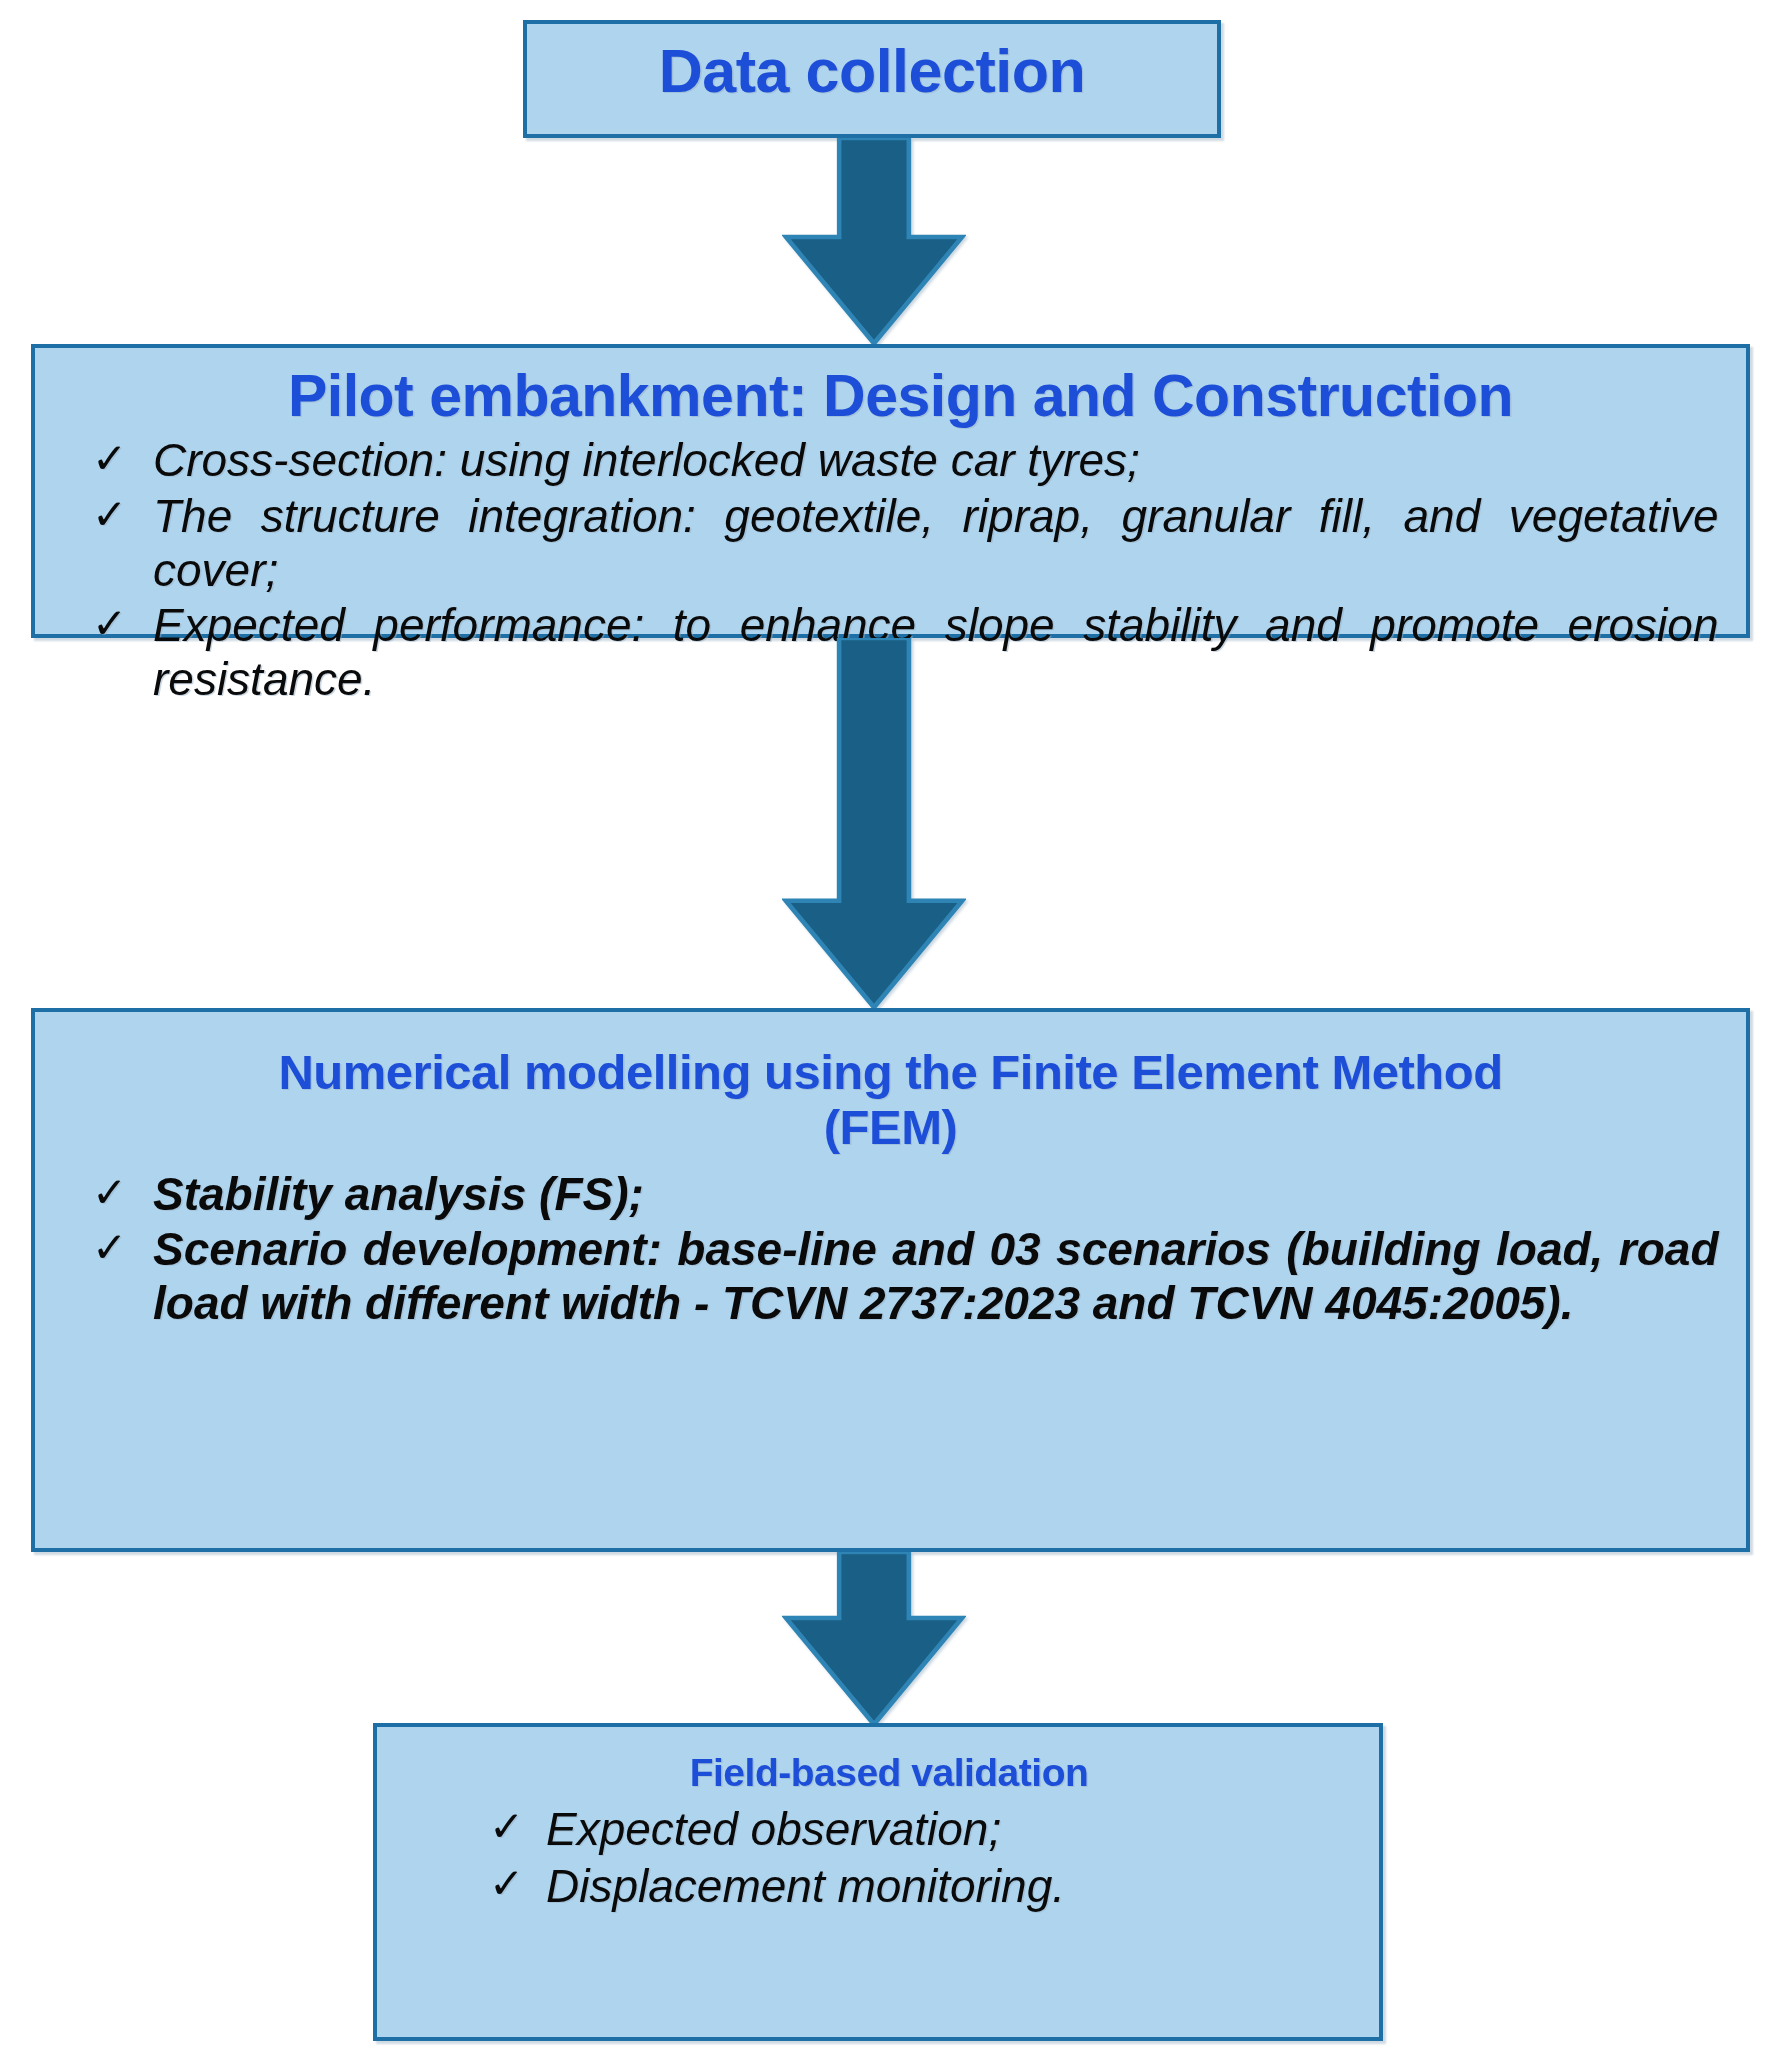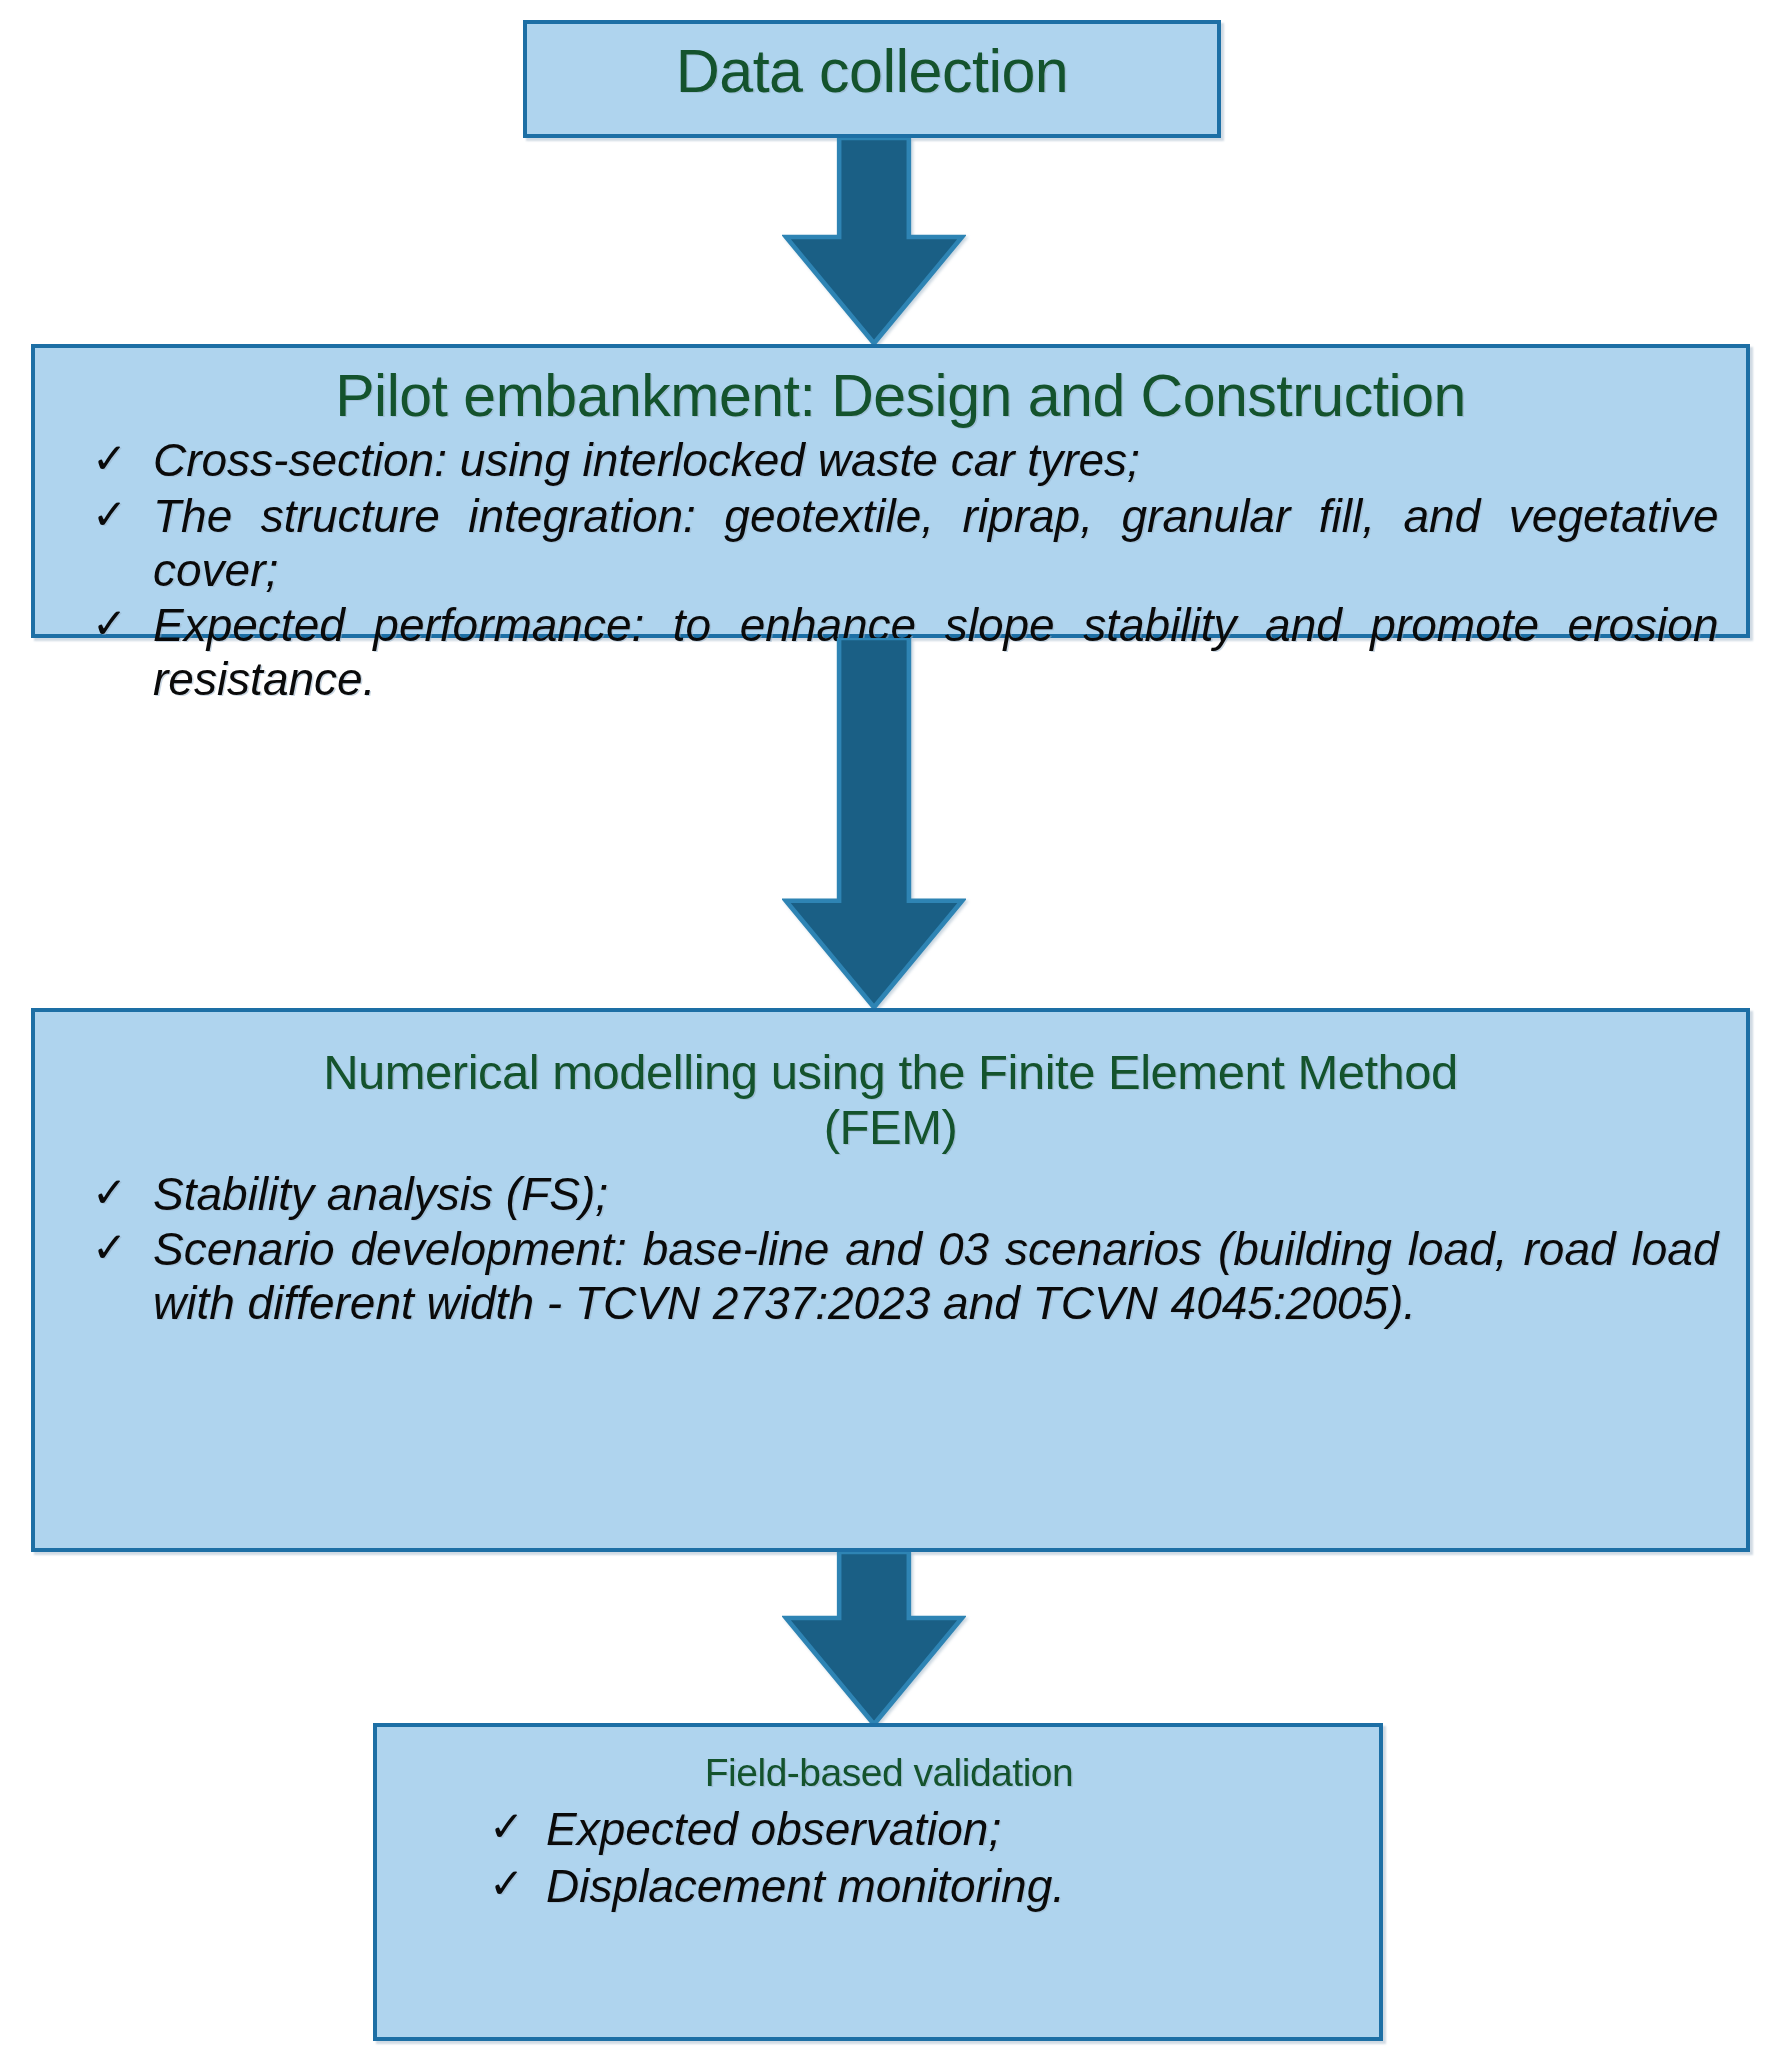--- a/index.html
+++ b/index.html
@@ -22,22 +22,22 @@
   .node {
     position: absolute;
     background: #AFD4EE;
     border: 4.6px solid #1D6FA5;
     box-sizing: border-box;
     box-shadow: 2.8px 2.8px 1.8px rgba(120,150,175,0.35);
   }
 
   .node-title {
     text-align: center;
-    font-weight: normal;
-    color: #14532d;
+    font-weight: bold;
+    color: #1d4ed8;
     font-family: "Liberation Sans", sans-serif;
     letter-spacing: -0.5px;
     line-height: 1.12;
     text-shadow: 1.4px 1.4px 0 rgba(150,175,200,0.55);
   }
 
   
   #box-data-collection {
     left: 523px;
     top: 20px;
@@ -115,21 +115,21 @@
   #box-pilot .bullets { margin: 5.5px 27.5px 0 57px; }
   #box-pilot .bullet  { font-size: 46px; line-height: 1.17; margin-bottom: 1.8px; }
   #box-pilot .check   { width: 61px; font-size: 42px; }
   #box-pilot .btext   { text-align: justify; }
   #box-pilot .bullet:last-child .btext { text-align: justify; }
 
   
   #box-fem .bullets { margin: 13px 27.5px 0 57px; }
   #box-fem .bullet  { font-size: 46px; line-height: 1.17; margin-bottom: 1.8px; }
   #box-fem .check   { width: 61px; font-size: 42px; }
-  #box-fem .btext   { text-align: justify; }
+  #box-fem .btext   { text-align: justify; font-weight: bold; }
 
   
   #box-field .bullets { margin: 7.3px 37px 0 112px; }
   #box-field .bullet  { font-size: 46px; line-height: 1.2; margin-bottom: 1.8px; }
   #box-field .check   { width: 57px; font-size: 42px; }
 
   
   .arrow {
     position: absolute;
     filter: drop-shadow(2.8px 2.8px 1.8px rgba(120,150,175,0.4));

